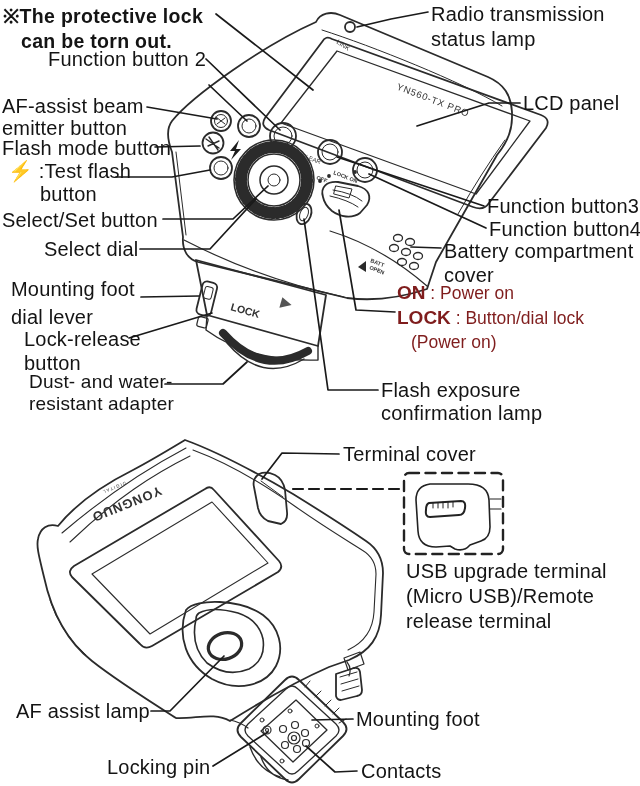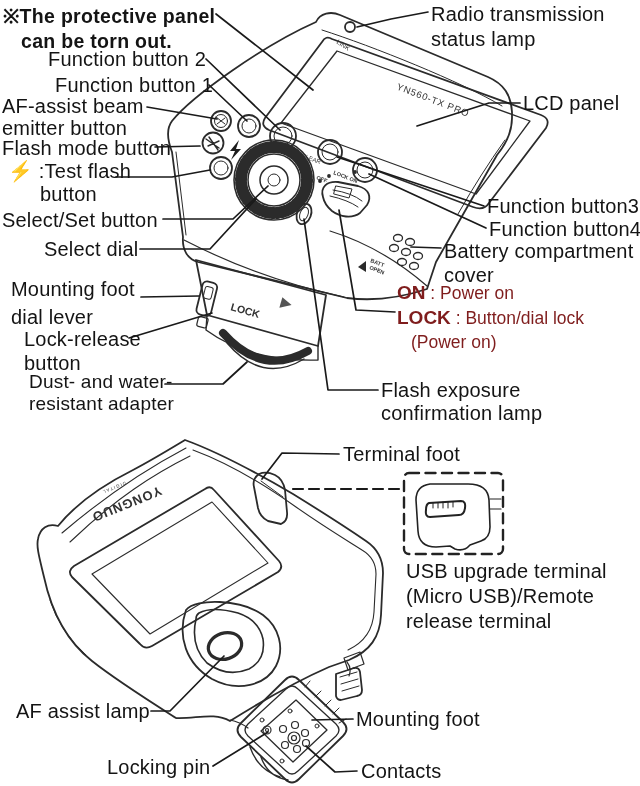--- a/index.html
+++ b/index.html
@@ -215,25 +215,24 @@
     <polyline points="378,390 328,390 304,219"></polyline>
     <polyline points="339,454 282,453 262,479"></polyline>
     <polyline points="293,489 404,489" stroke-width="2.2" stroke-dasharray="10 6"></polyline>
     <polyline points="151,711 170,711 224,656"></polyline>
     <polyline points="353,719 312,720"></polyline>
     <polyline points="213,766 268,732"></polyline>
     <polyline points="357,771 335,772 306,746"></polyline>
   </g>
 </svg>
 
-<div class="lbl b" style="left:3px;top:2px">※The protective panel</div>
+<div class="lbl b" style="left:3px;top:2px">※The protective lock</div>
 <div class="lbl b" style="left:21px;top:30px">can be torn out.</div>
 
 <div class="lbl" style="left:48px;top:48px">Function button 2</div>
-<div class="lbl" style="left:55px;top:74px">Function button 1</div>
 <div class="lbl" style="left:2px;top:95px">AF-assist beam</div>
 <div class="lbl" style="left:2px;top:137px">Flash mode button</div>
 <div class="lbl" style="left:2px;top:117px">emitter button</div>
 <div class="lbl" style="left:8px;top:159px">⚡ :Test flash</div>
 <div class="lbl" style="left:40px;top:183px">button</div>
 <div class="lbl" style="left:2px;top:209px">Select/Set button</div>
 <div class="lbl" style="left:44px;top:238px">Select dial</div>
 <div class="lbl" style="left:11px;top:278px">Mounting foot</div>
 <div class="lbl" style="left:11px;top:306px">dial lever</div>
 <div class="lbl" style="left:24px;top:328px">Lock-release</div>
@@ -249,21 +248,21 @@
 <div class="lbl" style="left:444px;top:240px">Battery compartment</div>
 <div class="lbl" style="left:444px;top:264px">cover</div>
 
 <div class="pline" style="left:397px;top:282px"><span class="k">ON</span><span> : Power on</span></div>
 <div class="pline" style="left:397px;top:307px"><span class="k">LOCK</span><span> :  Button/dial lock</span></div>
 <div class="pline" style="left:411px;top:332px">(Power on)</div>
 
 <div class="lbl" style="left:381px;top:379px">Flash exposure</div>
 <div class="lbl" style="left:381px;top:402px">confirmation lamp</div>
 
-<div class="lbl" style="left:343px;top:443px">Terminal foot</div>
+<div class="lbl" style="left:343px;top:443px">Terminal cover</div>
 <div class="lbl" style="left:406px;top:560px">USB upgrade terminal</div>
 <div class="lbl" style="left:406px;top:585px">(Micro USB)/Remote</div>
 <div class="lbl" style="left:16px;top:700px">AF assist lamp</div>
 
 <div class="lbl" style="left:406px;top:610px">release terminal</div>
 <div class="lbl" style="left:356px;top:708px">Mounting foot</div>
 <div class="lbl" style="left:107px;top:756px">Locking pin</div>
 <div class="lbl" style="left:361px;top:760px">Contacts</div>
 
 </div>

